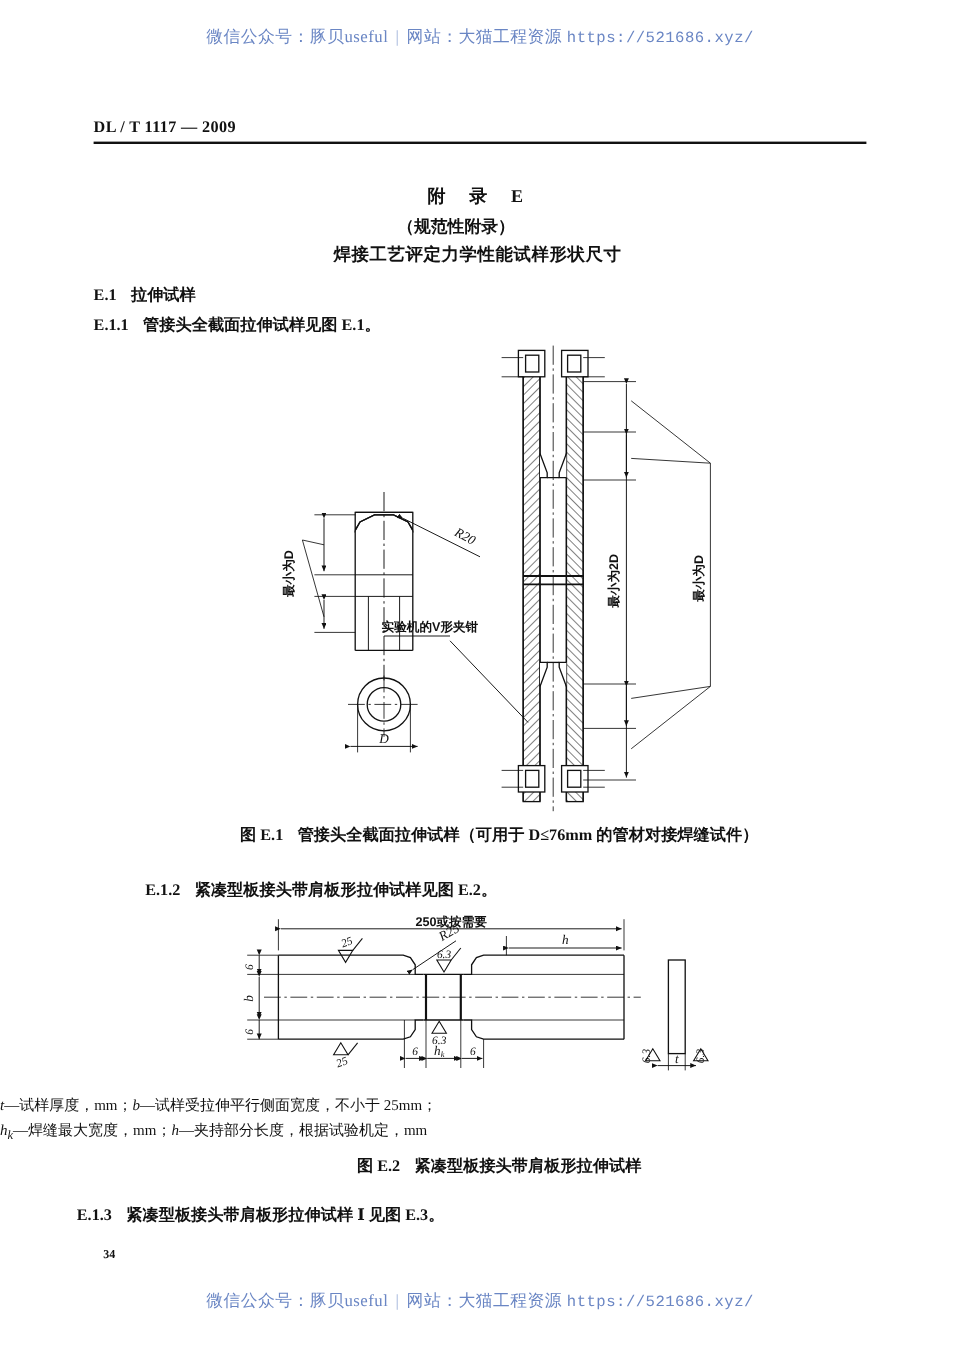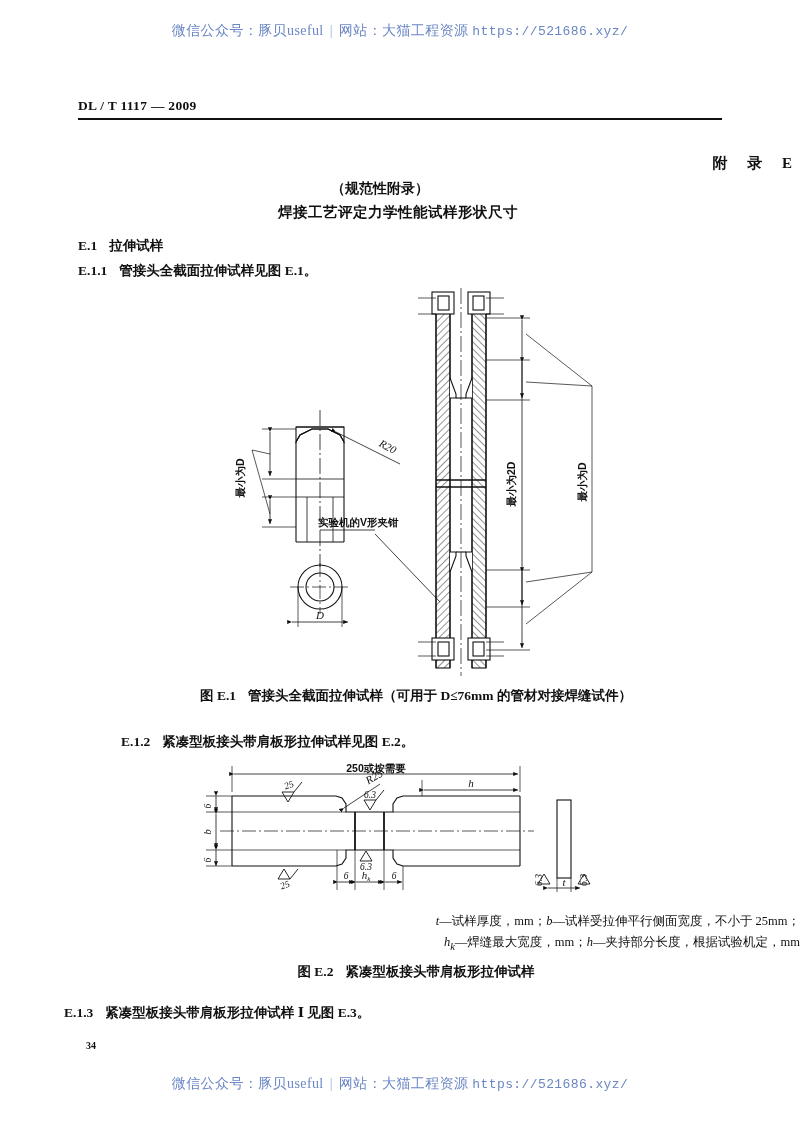--- a/index.html
+++ b/index.html
@@ -55,21 +55,21 @@
     width: 644px;
     height: 2px;
     background: #111;
   }
 
   
   #annex-title {
     position: absolute;
     left: 0; top: 154px;
     width: 800px;
-    text-align: right;
+    text-align: center;
     font-size: 15px;
     font-weight: bold;
     font-family: "Liberation Serif", serif;
     letter-spacing: 8px;
   }
   #annex-kind {
     position: absolute;
     left: 0; top: 180px;
     width: 760px;
     text-align: center;
@@ -109,21 +109,21 @@
     white-space: nowrap;
   }
   .figcaption .lbl { margin-right: 12px; }
   #figcap-1 { top: 687px; }
   #figcap-2 { top: 963px; }
 
   .notation {
     position: absolute;
     width: 800px;
     left: 0;
-    text-align: right;
+    text-align: left;
     font-size: 12.5px;
     white-space: nowrap;
   }
   #notation-1 { top: 913px; }
   #notation-2 { top: 934px; }
   .it { font-style: italic; font-family: "Liberation Serif", serif; }
 
   #page-number {
     position: absolute;
     left: 86px;

